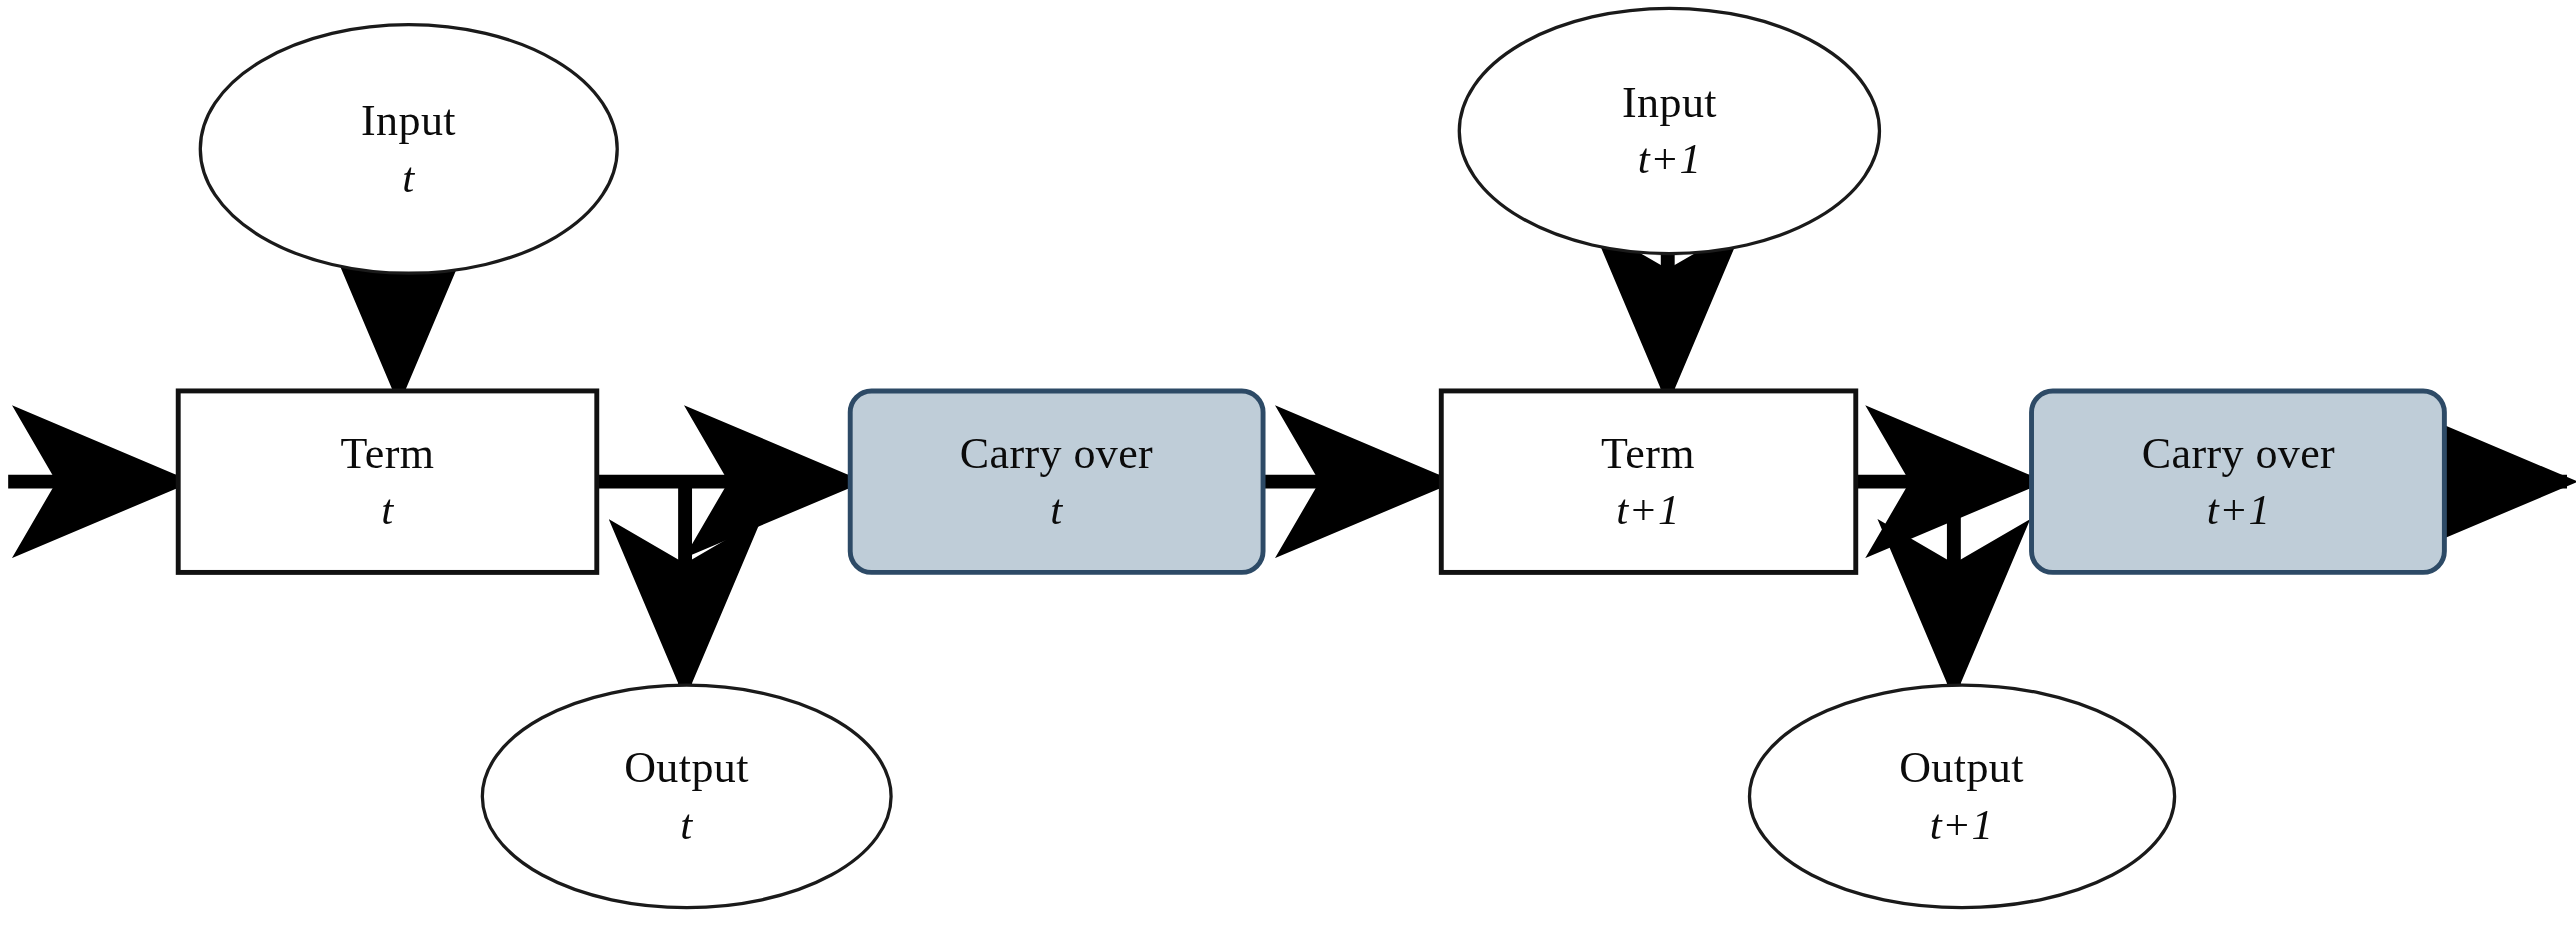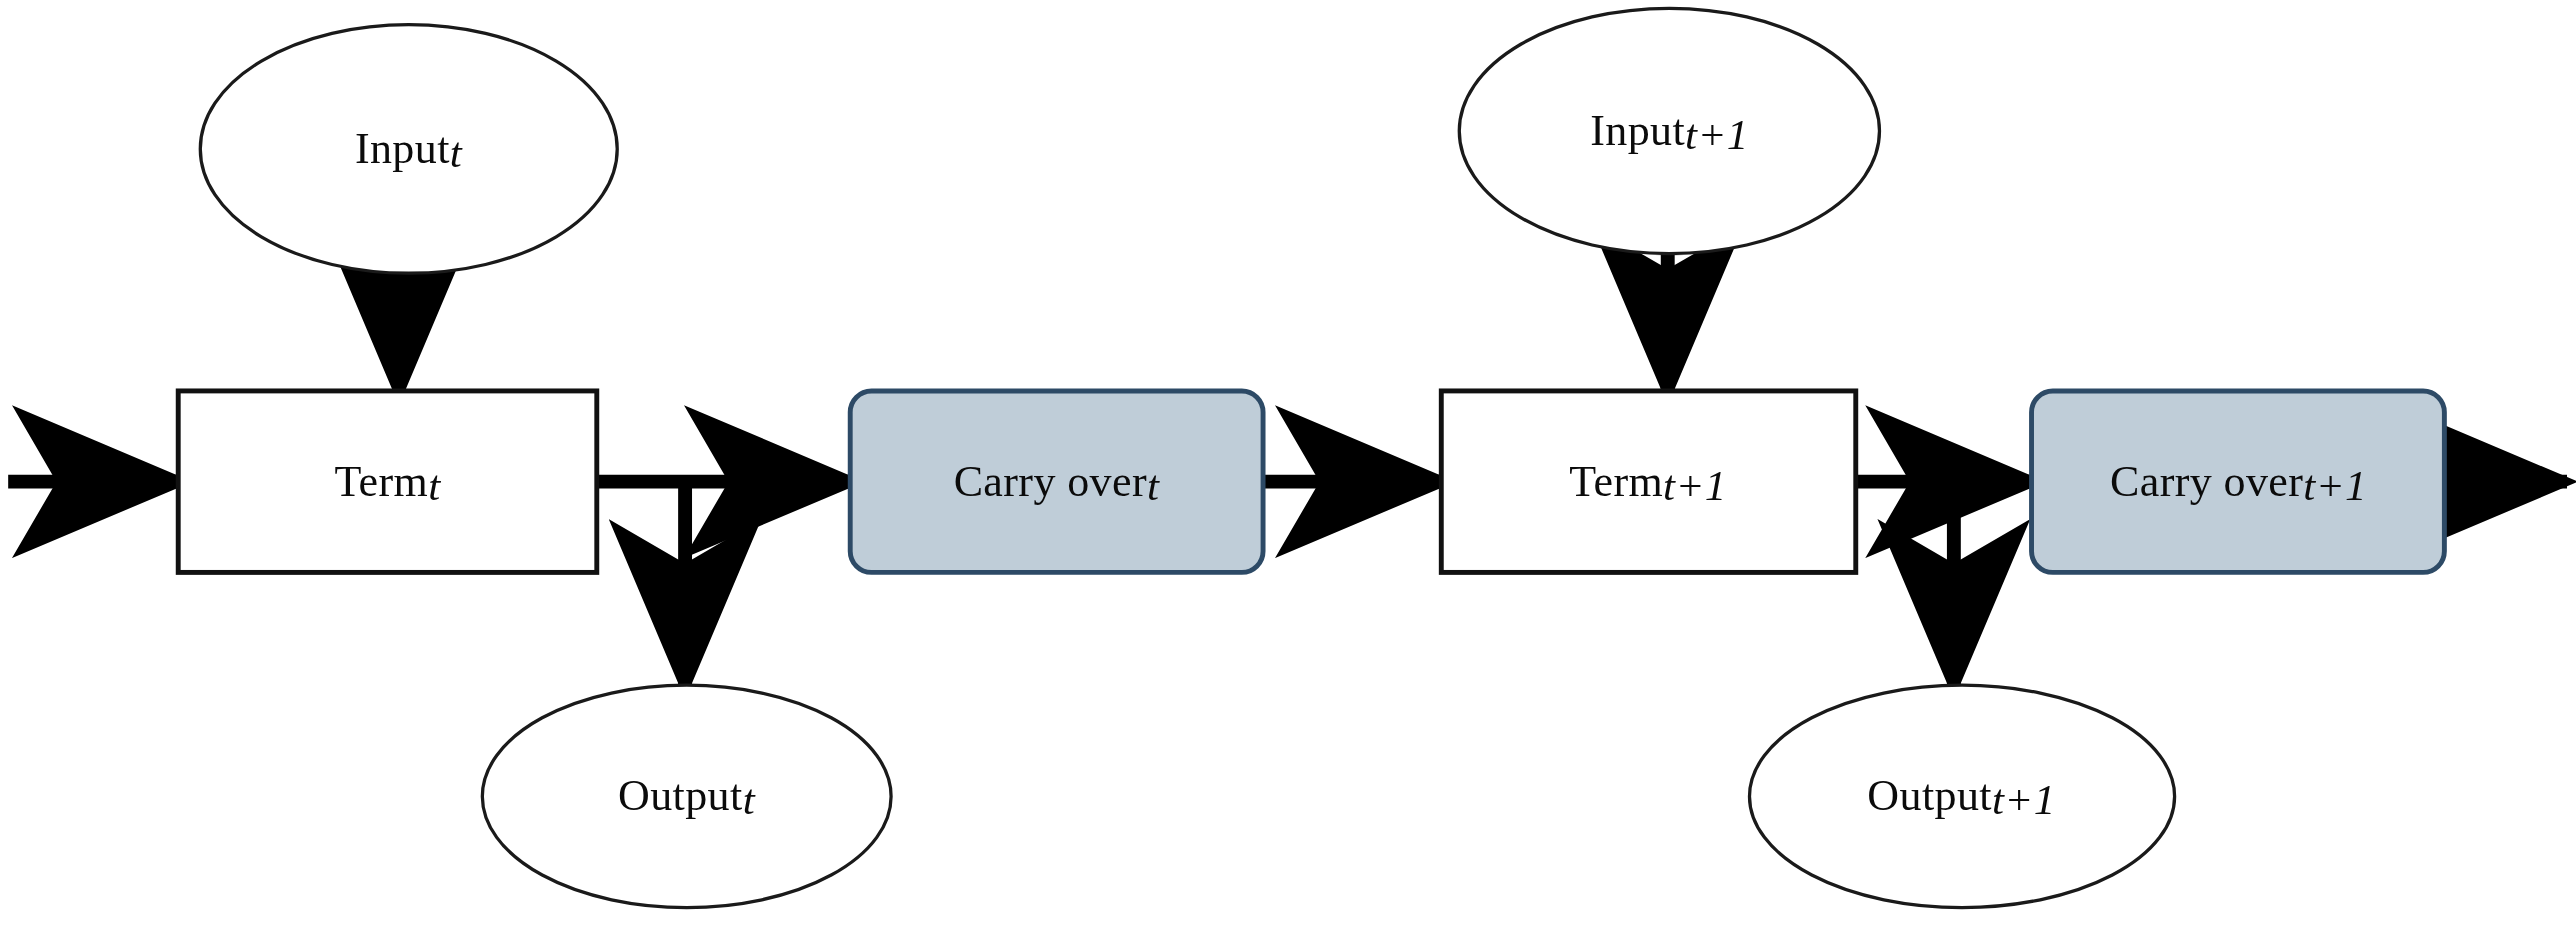--- a/index.html
+++ b/index.html
@@ -22,21 +22,21 @@
     position: absolute;
     left: 0;
     top: 0;
     width: 2576px;
     height: 938px;
   }
   
   .node-label {
     position: absolute;
     display: flex;
-    flex-direction: row;
+    flex-direction: column;
     align-items: center;
     justify-content: center;
     color: #0b0b0b;
     pointer-events: none;
     line-height: 1.12;
   }
   .node-label .line1 {
     font-size: 44px;
     font-style: normal;
     letter-spacing: 0.4px;

